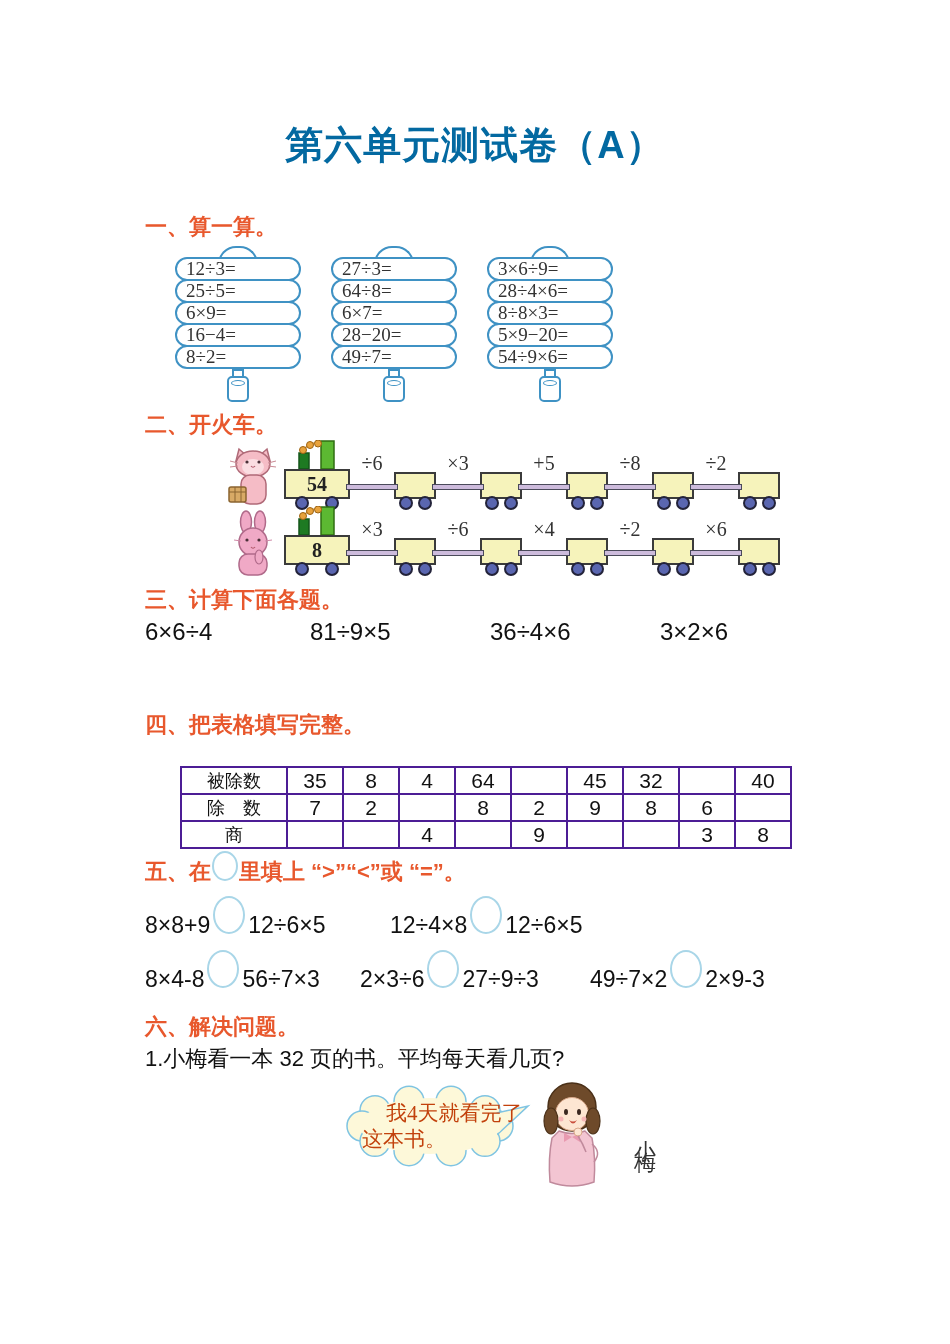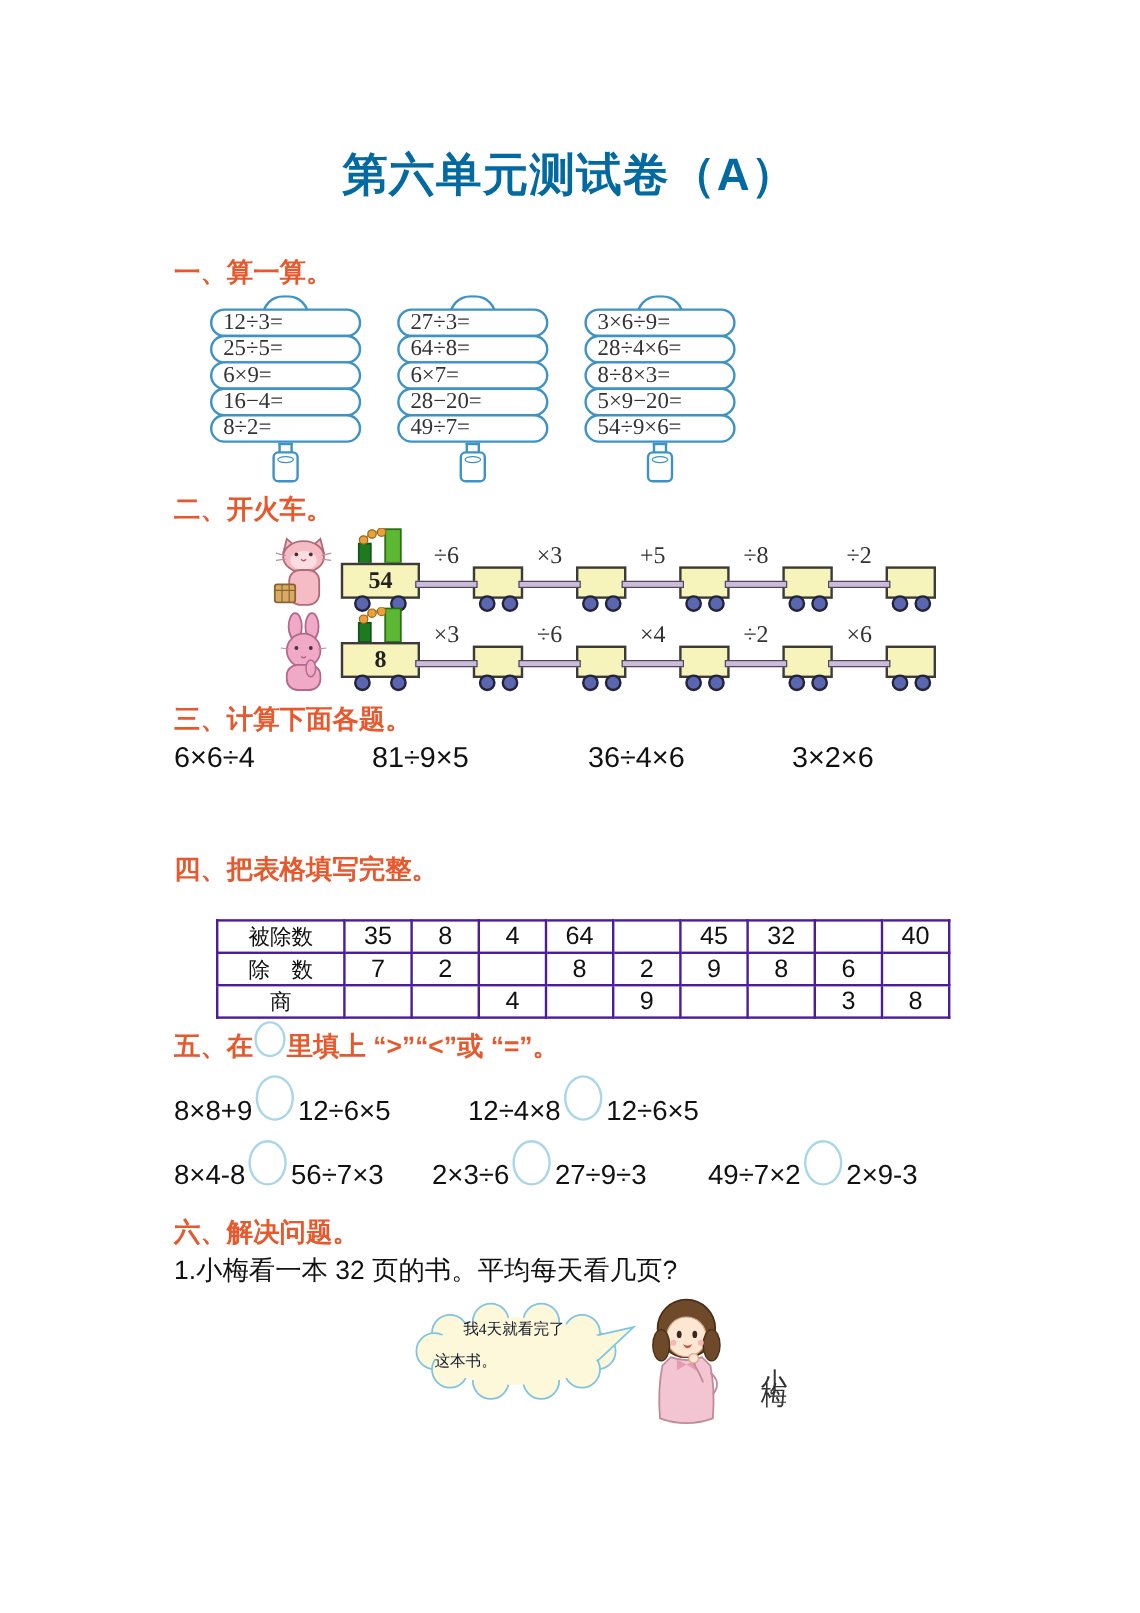--- a/index.html
+++ b/index.html
@@ -74,21 +74,21 @@
   #cmpr1 .c1 { left:245px; } #cmpr1 .c2 { left:475px; }
   #cmpr2 .c1 { left:188px;margin-left:27px; } #cmpr2 .c2 { left:445px; }
   .ccircle { display:inline-block; width:32px; height:38px; border:2px solid #a9d6e8;
              border-radius:50%; margin:0 3px; position:relative; top:-10px;
              box-sizing:border-box; flex:none; background:#fff; }
 
   
   .problem { position:absolute; top:1044px; left:145px; font-size:22px; color:#111; }
   .scene { position:absolute; top:1082px; left:342px; width:330px; height:130px; }
   .bubble { position:absolute; top:0; left:0; }
-  .bubble-line { position:absolute; font-family:"Liberation Serif", serif; font-size:13px; color:#0f172a; white-space:nowrap; }
+  .bubble-line { position:absolute; font-family:"Liberation Serif", serif; font-size:21px; color:#c2410c; white-space:nowrap; }
   #bl1 { top:17px; left:44px; } #bl2 { top:43px; left:20px; }
   .girl { position:absolute; top:-2px; left:186px; }
   .girl-label { position:absolute; top:40px; left:288px; writing-mode:vertical-rl;
                 font-family:"Liberation Serif", serif; font-size:22px; letter-spacing:12px; color:#333; }
 </style>
 </head>
 <body>
 
 <div class="title">第六单元测试卷（A）</div>
 

